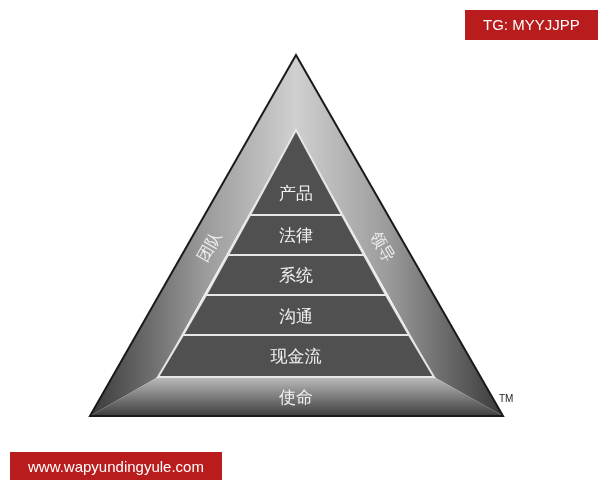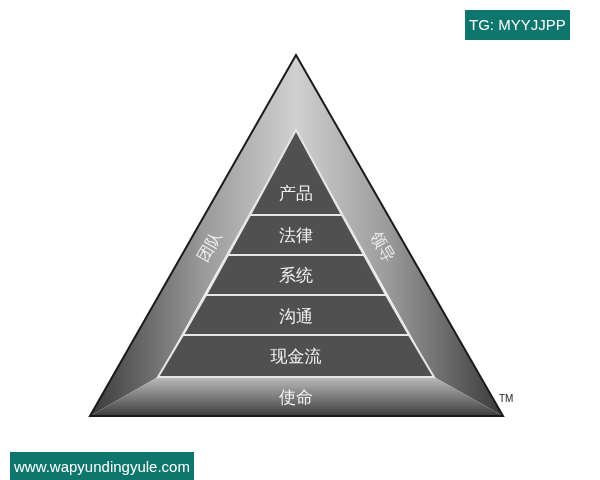--- a/index.html
+++ b/index.html
@@ -1,21 +1,21 @@
 <!DOCTYPE html>
 <html><head>
 <meta charset="utf-8">
 <style>
   html, body { margin:0; padding:0; background:#ffffff; }
   body { width:600px; height:480px; position:relative; overflow:hidden; font-family:"DejaVu Sans", sans-serif; }
   svg#diagram { position:absolute; left:0; top:0; }
   .layer-label { fill:#f2f2f2; font-size:17px; font-family:"DejaVu Sans", sans-serif; text-anchor:middle; dominant-baseline:middle; }
   .side-label { fill:#f0f0f0; font-size:16px; font-family:"DejaVu Sans", sans-serif; text-anchor:middle; dominant-baseline:middle; }
   .tm { fill:#222; font-size:10px; font-family:"Liberation Sans", sans-serif; }
-  .watermark { position:absolute; background:#0f766e; color:#ffffff; font-family:"Liberation Sans", sans-serif; font-size:15px; line-height:30px; padding:0 4px; }
+  .watermark { position:absolute; background:#b91c1c; color:#ffffff; font-family:"Liberation Sans", sans-serif; font-size:15px; line-height:30px; padding:0 18px; }
   #wm-top { left:465px; top:10px; height:30px; }
   #wm-bottom { left:10px; top:452px; height:40px; }
 </style>
 </head>
 <body>
 
 <svg id="diagram" width="600" height="480" viewBox="0 0 600 480">
   <defs>
     <linearGradient id="gLeft" x1="0" y1="0" x2="1" y2="0">
       <stop offset="0" stop-color="#3a3a3a"></stop>

